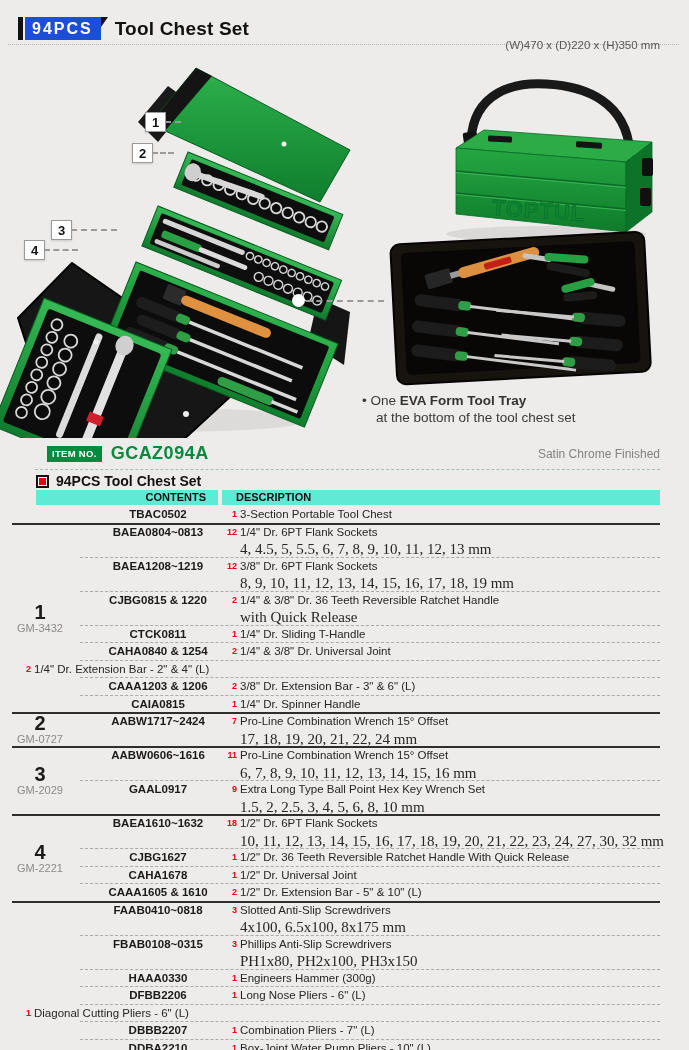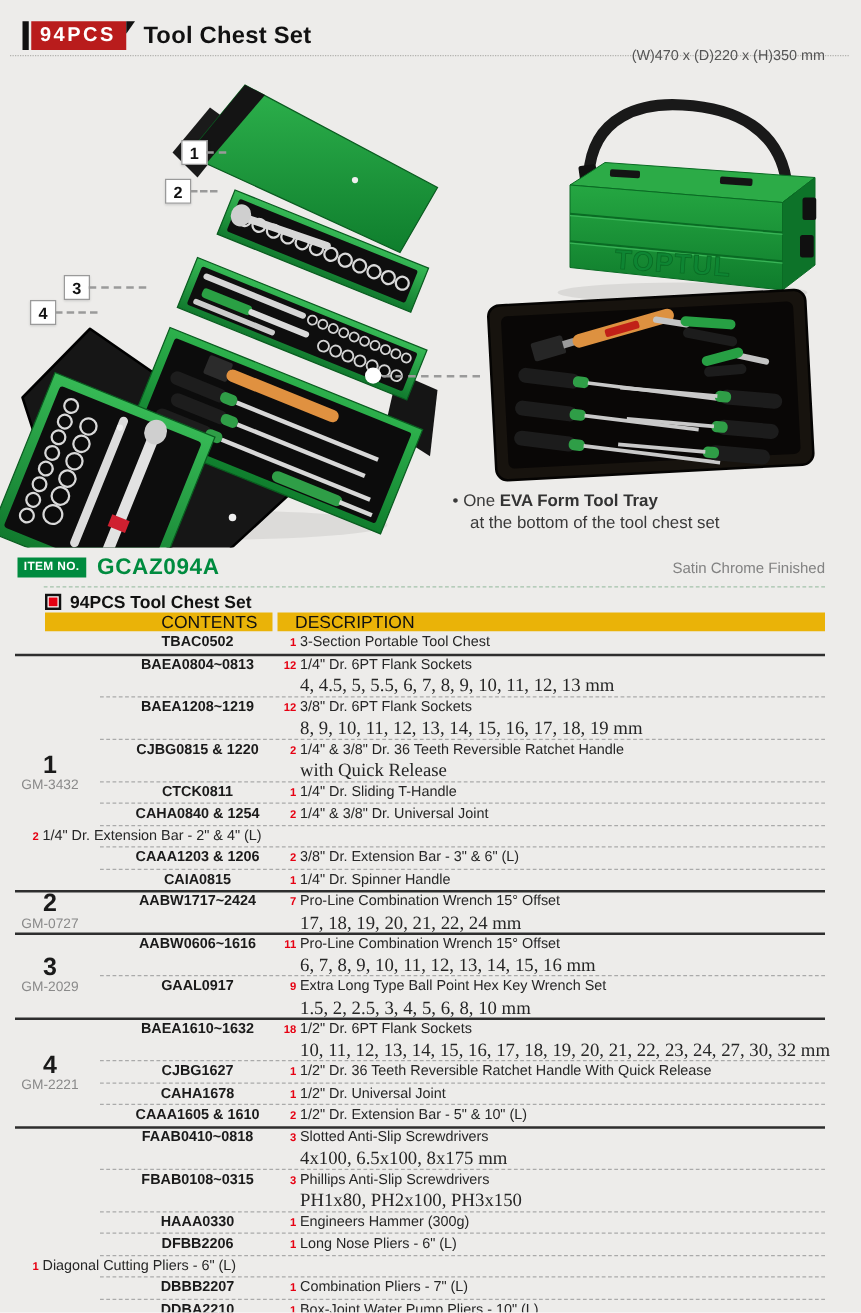--- a/index.html
+++ b/index.html
@@ -2,58 +2,58 @@
 <html><head>
 <meta charset="utf-8">
 <style>
   html,body{margin:0;padding:0;}
   body{font-family:"Liberation Sans","DejaVu Sans",sans-serif;}
   .page{position:relative;width:689px;height:1050px;background:#edecea;overflow:hidden;}
 
   
   .hdr{position:absolute;top:17px;left:18px;display:flex;align-items:center;}
   .hdr-bar{width:5px;height:23px;background:#111;margin-right:2px;}
-  .hdr-badge{position:relative;background:#b91c1c;color:#fff;font-weight:bold;font-size:16px;
+  .hdr-badge{position:relative;background:#1d4ed8;color:#fff;font-weight:bold;font-size:16px;
              letter-spacing:2px;padding:3px 8px 3px 7px;line-height:17px;}
   .hdr-badge:after{content:"";position:absolute;right:-7px;top:0;width:0;height:0;
              border-left:7px solid #111;border-bottom:10px solid transparent;}
   .hdr-title{margin-left:14px;font-size:19px;font-weight:bold;color:#111;letter-spacing:.2px;}
   .dotted1{position:absolute;top:44px;left:8px;right:10px;border-top:1.5px dotted #b3b2af;}
   .dims{position:absolute;top:39px;right:29px;font-size:11.5px;color:#555;}
 
   
   .figure{position:absolute;top:60px;left:0;width:689px;height:382px;}
   .callout{position:absolute;width:19px;height:18px;background:#fff;border:1px solid #9a9a9a;
            box-shadow:0 1px 2px rgba(0,0,0,.15);display:flex;align-items:center;justify-content:center;
            font-size:13px;font-weight:bold;color:#111;}
   .dashline{position:absolute;border-top:2px dashed #9a9a9a;height:0;}
   .conn-circle{position:absolute;width:13px;height:13px;border-radius:50%;background:#fff;
            box-shadow:0 0 3px rgba(0,0,0,.3);}
   .eva-note{position:absolute;left:362px;top:332px;font-size:13.5px;color:#3a3a3a;line-height:17px;}
   .eva-note .b{font-weight:bold;color:#333;}
   .eva-note .l2{margin-left:14px;text-align:center;}
 
   
-  .item-line{position:absolute;top:443px;left:14px;right:29px;display:flex;align-items:center;}
+  .item-line{position:absolute;top:443px;left:47px;right:29px;display:flex;align-items:center;}
   .item-badge{background:#008b3f;color:#fff;font-size:9.5px;font-weight:bold;
               padding:2.5px 5px;letter-spacing:.3px;}
   .item-code{margin-left:9px;font-size:18px;font-weight:bold;color:#008b3f;letter-spacing:.5px;}
   .item-finish{margin-left:auto;font-size:12px;color:#828282;}
   .dotted2{position:absolute;top:469px;left:35px;right:29px;border-top:1.5px dashed #a4c2ab;}
 
   
   .section{position:absolute;top:473px;left:36px;display:flex;align-items:center;}
   .chk{width:9px;height:9px;border:2px solid #111;background:#fff;display:flex;align-items:center;justify-content:center;}
   .chk i{display:block;width:7px;height:7px;background:#e60012;}
   .section-title{margin-left:7px;font-size:14px;font-weight:bold;color:#111;text-align:right;}
 
   
   .tbl{position:absolute;top:490px;left:12px;width:648px;}
   .thead{display:flex;height:15px;margin-bottom:1px;}
-  .th{background:#eab308;color:#111;font-size:14px;font-weight:normal;line-height:15px;}
+  .th{background:#5eead4;color:#111;font-size:11px;font-weight:bold;line-height:15px;}
   .th1{margin-left:24px;width:170px;text-align:right;padding-right:12px;}
   .th2{margin-left:4px;flex:1;padding-left:14px;}
   .row{position:relative;}
   .line1{display:flex;line-height:16.5px;}
   .cell-contents{width:182px;margin-left:24px;text-align:center;padding-left:62px;box-sizing:border-box;
                  font-size:11.5px;font-weight:bold;color:#1a1a1a;white-space:nowrap;}
   .cell-desc{flex:1;margin-left:4px;display:flex;font-size:11.5px;color:#262626;white-space:nowrap;}
   .qty{width:15px;text-align:right;font-size:9px;font-weight:bold;color:#e60012;line-height:17.5px;}
   .dtxt{margin-left:3px;}
   .line2{line-height:16.5px;margin-left:228px;font-size:15px;color:#262626;white-space:nowrap;font-family:Liberation Serif, serif;}

